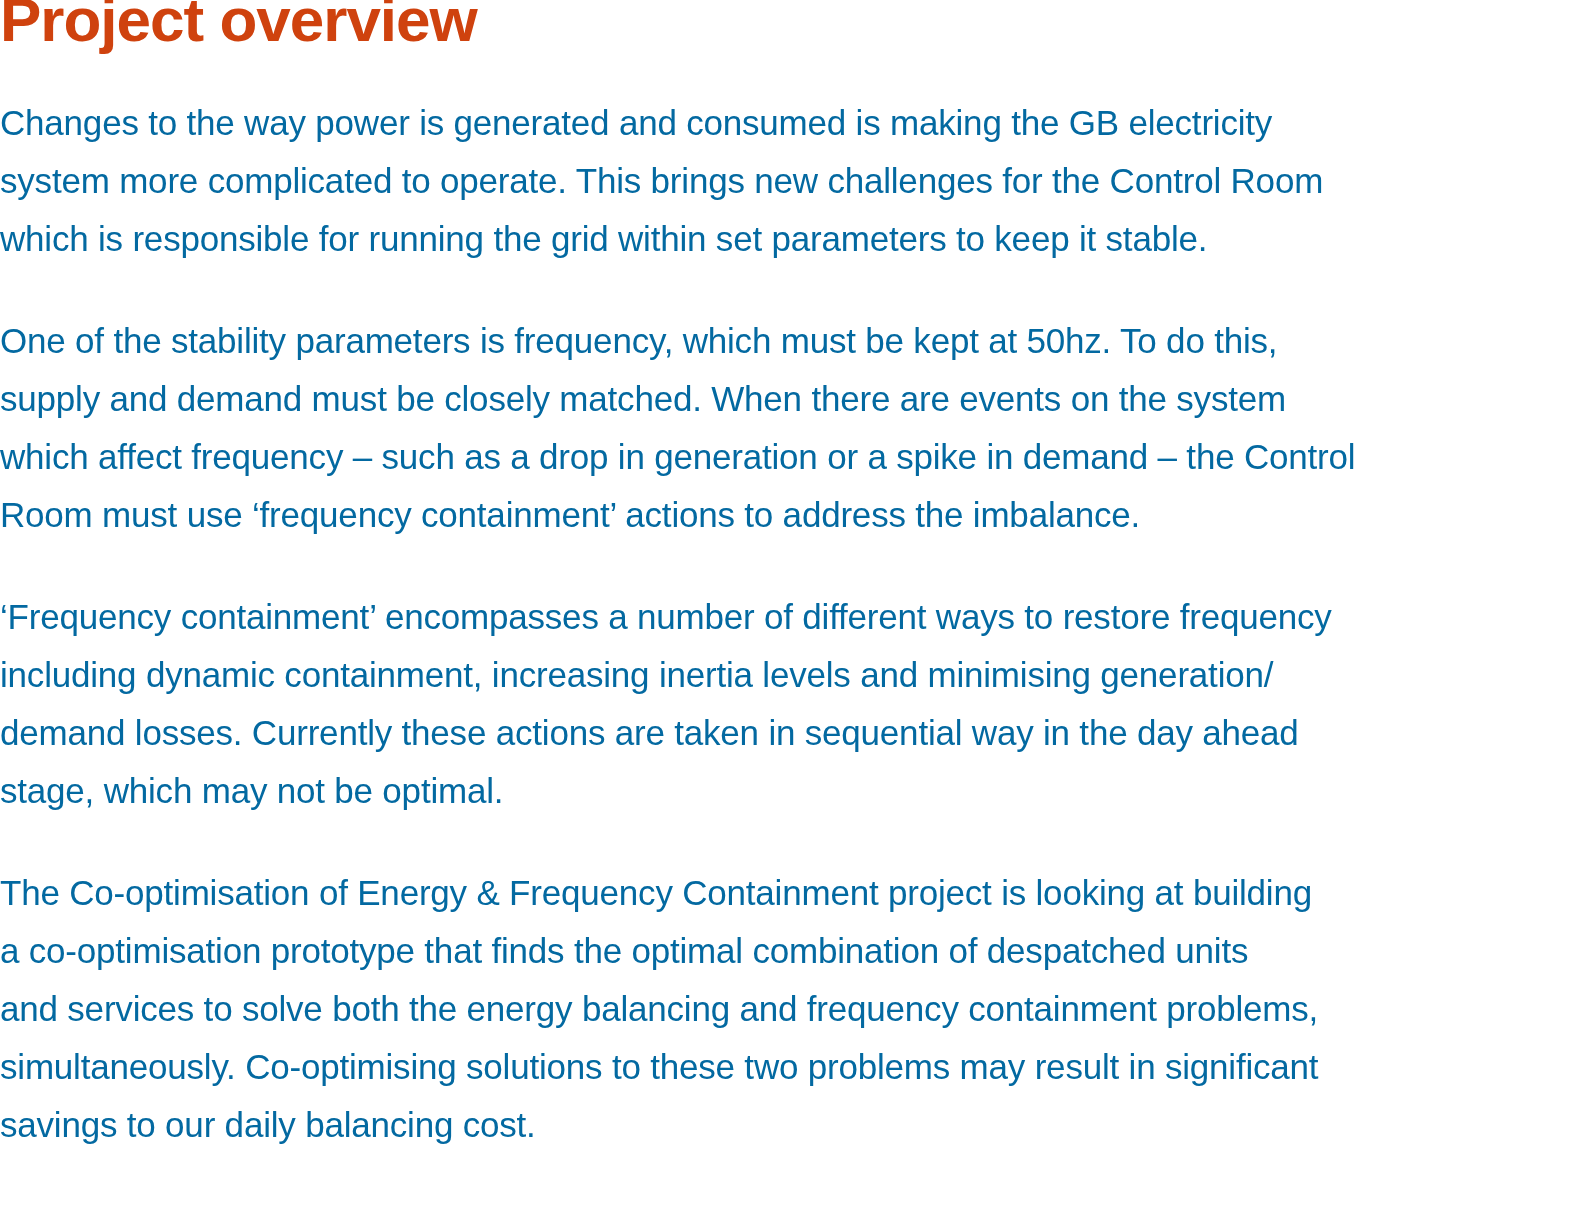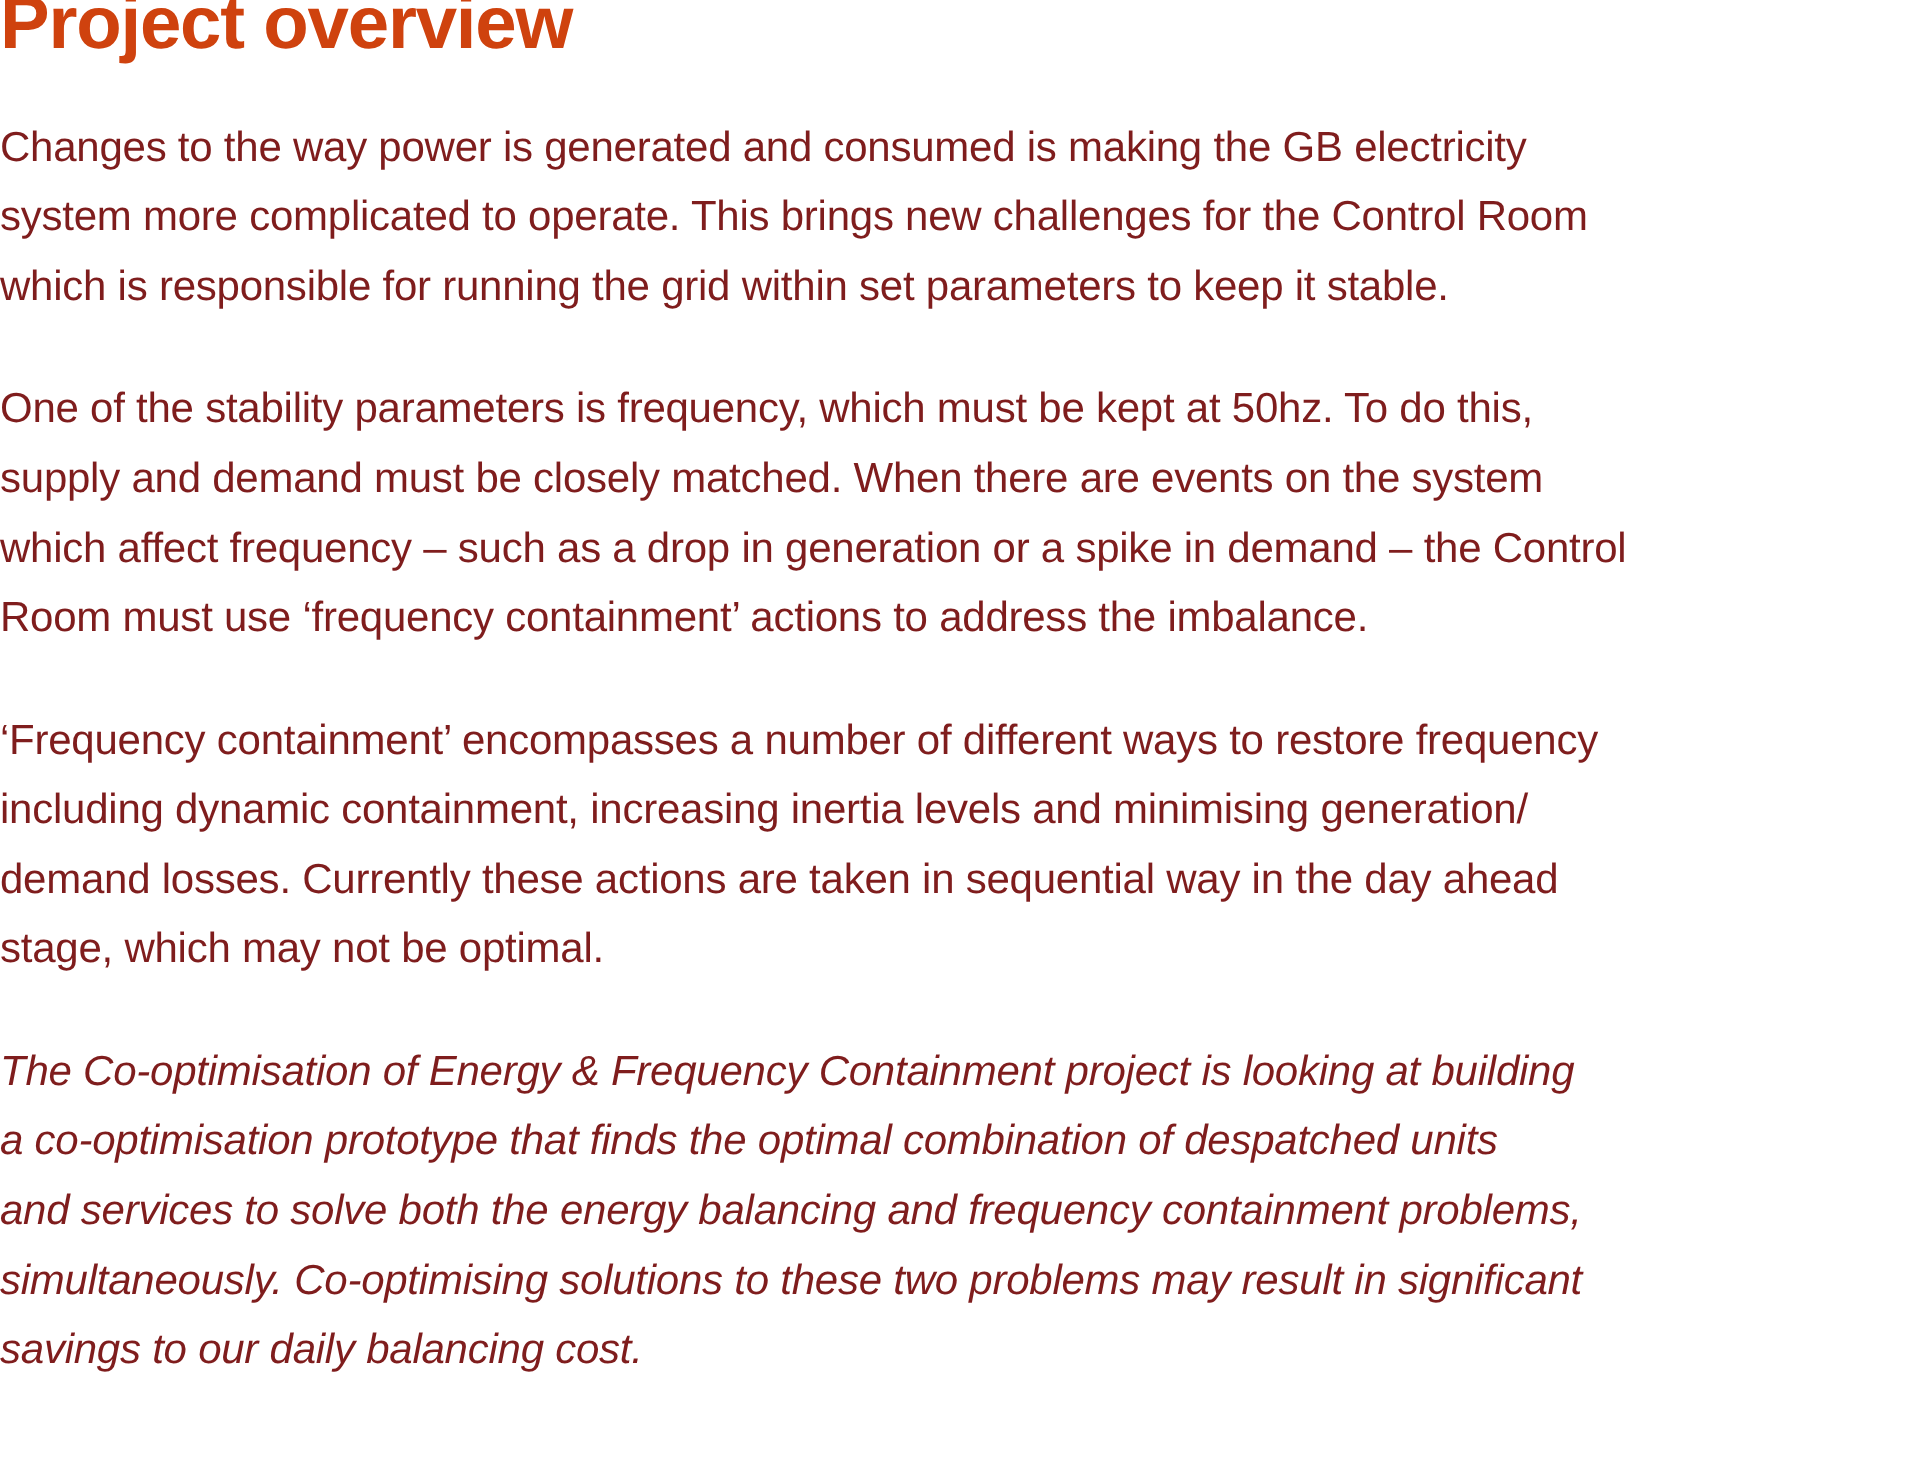--- a/index.html
+++ b/index.html
@@ -29,24 +29,24 @@
     color: #cf420e;
     white-space: pre-line;
   }
   p.body-paragraph {
     margin: 0 0 44px 0;
     padding: 0;
     font-size: 35px;
     line-height: 58px;
     font-weight: normal;
     letter-spacing: -0.2px;
-    color: #7f1d1d;
+    color: #0369a1;
     white-space: pre-line; 
   }
-  p.body-paragraph:last-child { margin-bottom: 0; font-style: italic; }
+  p.body-paragraph:last-child { margin-bottom: 0; }
 </style>
 </head>
 <body>
 
 <div class="page">
   <h1 class="page-title">Project overview</h1>
 
   <p class="body-paragraph">Changes to the way power is generated and consumed is making the GB electricity
 system more complicated to operate. This brings new challenges for the Control Room
 which is responsible for running the grid within set parameters to keep it stable.</p>

